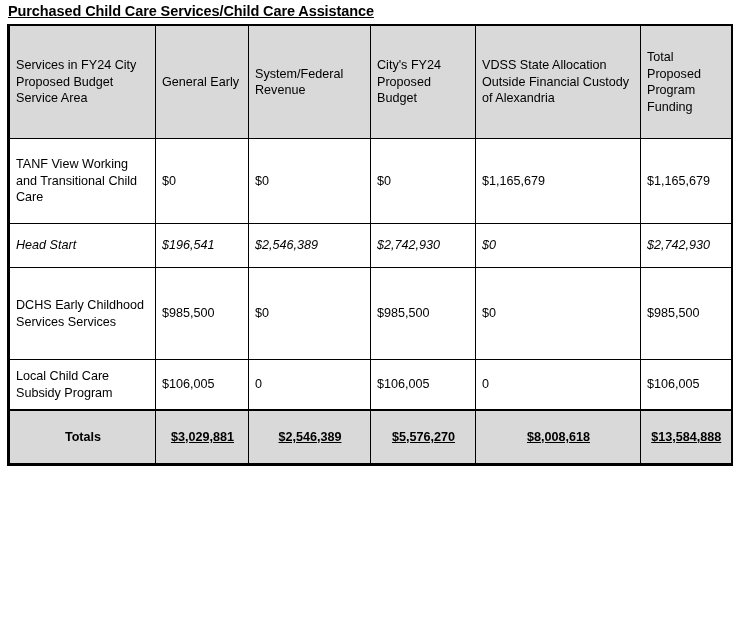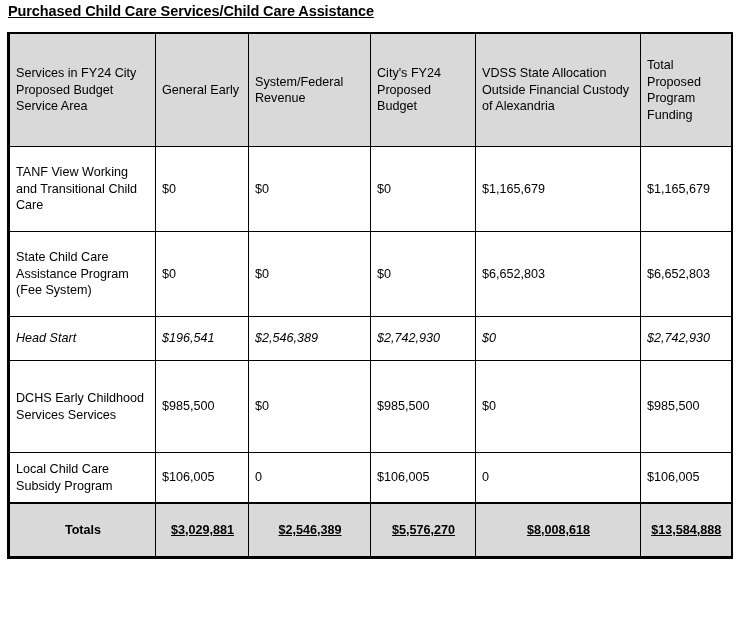--- a/index.html
+++ b/index.html
@@ -18,21 +18,21 @@
     position: relative;
     width: 737px;
     height: 633px;
     background: #ffffff;
   }
   .doc-title {
     font-size: 14.5px;
     font-weight: bold;
     text-decoration: underline;
     letter-spacing: -0.1px;
-    padding: 3px 0 12px 8px;
+    padding: 3px 0 4px 8px;
     line-height: 17px;
     white-space: nowrap;
   }
   table.finance-table {
     border-collapse: collapse;
     table-layout: fixed;
     width: 723px;
     margin-left: 7px;
     background: #ffffff;
   }
@@ -145,28 +145,20 @@
 
       <tr class="r-tanf">
         <td class="label">TANF View Working and Transitional Child Care</td>
         <td class="num">$0</td>
         <td class="num">$0</td>
         <td class="num">$0</td>
         <td class="num">$1,165,679</td>
         <td class="num">$1,165,679</td>
       </tr>
 
-      <tr class="r-state">
-        <td class="label">State Child Care Assistance Program (Fee System)</td>
-        <td class="num">$0</td>
-        <td class="num">$0</td>
-        <td class="num">$0</td>
-        <td class="num">$6,652,803</td>
-        <td class="num">$6,652,803</td>
-      </tr>
 
 
       <tr class="r-hs">
         <td class="label">Head Start</td>
         <td class="num">$196,541</td>
         <td class="num-bottom">$2,546,389</td>
         <td class="num">$2,742,930</td>
         <td class="num">$0</td>
         <td class="num">$2,742,930</td>
       </tr>

